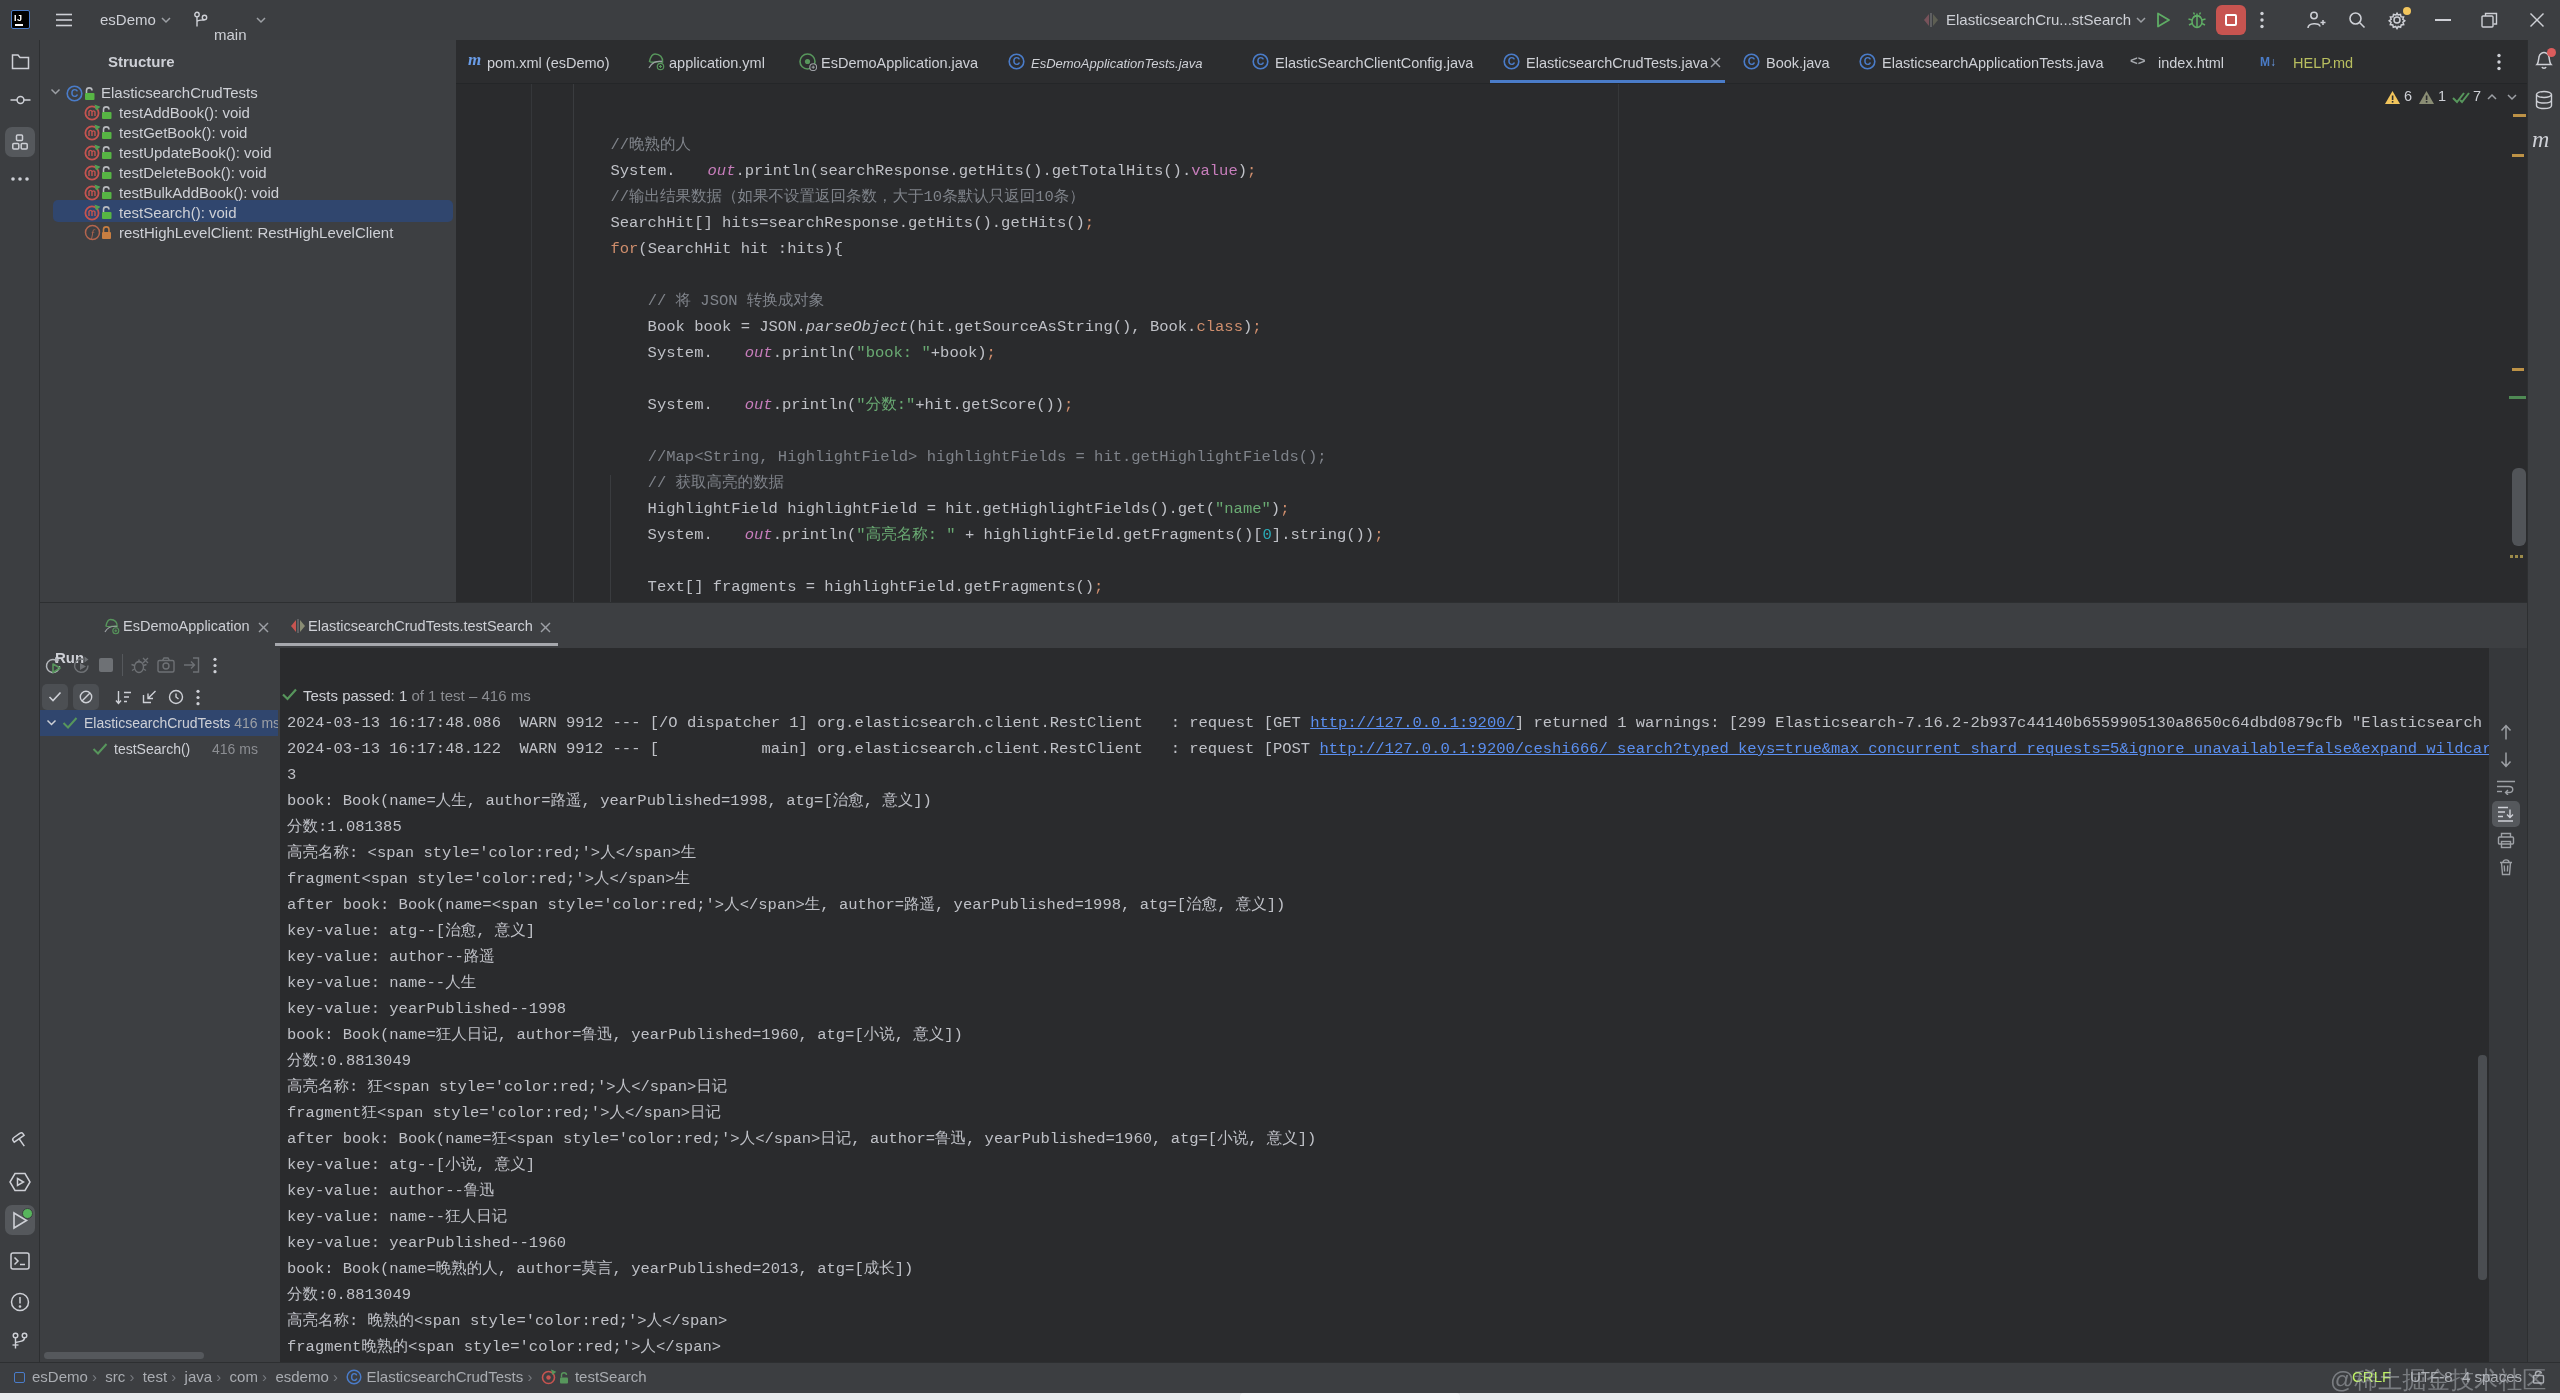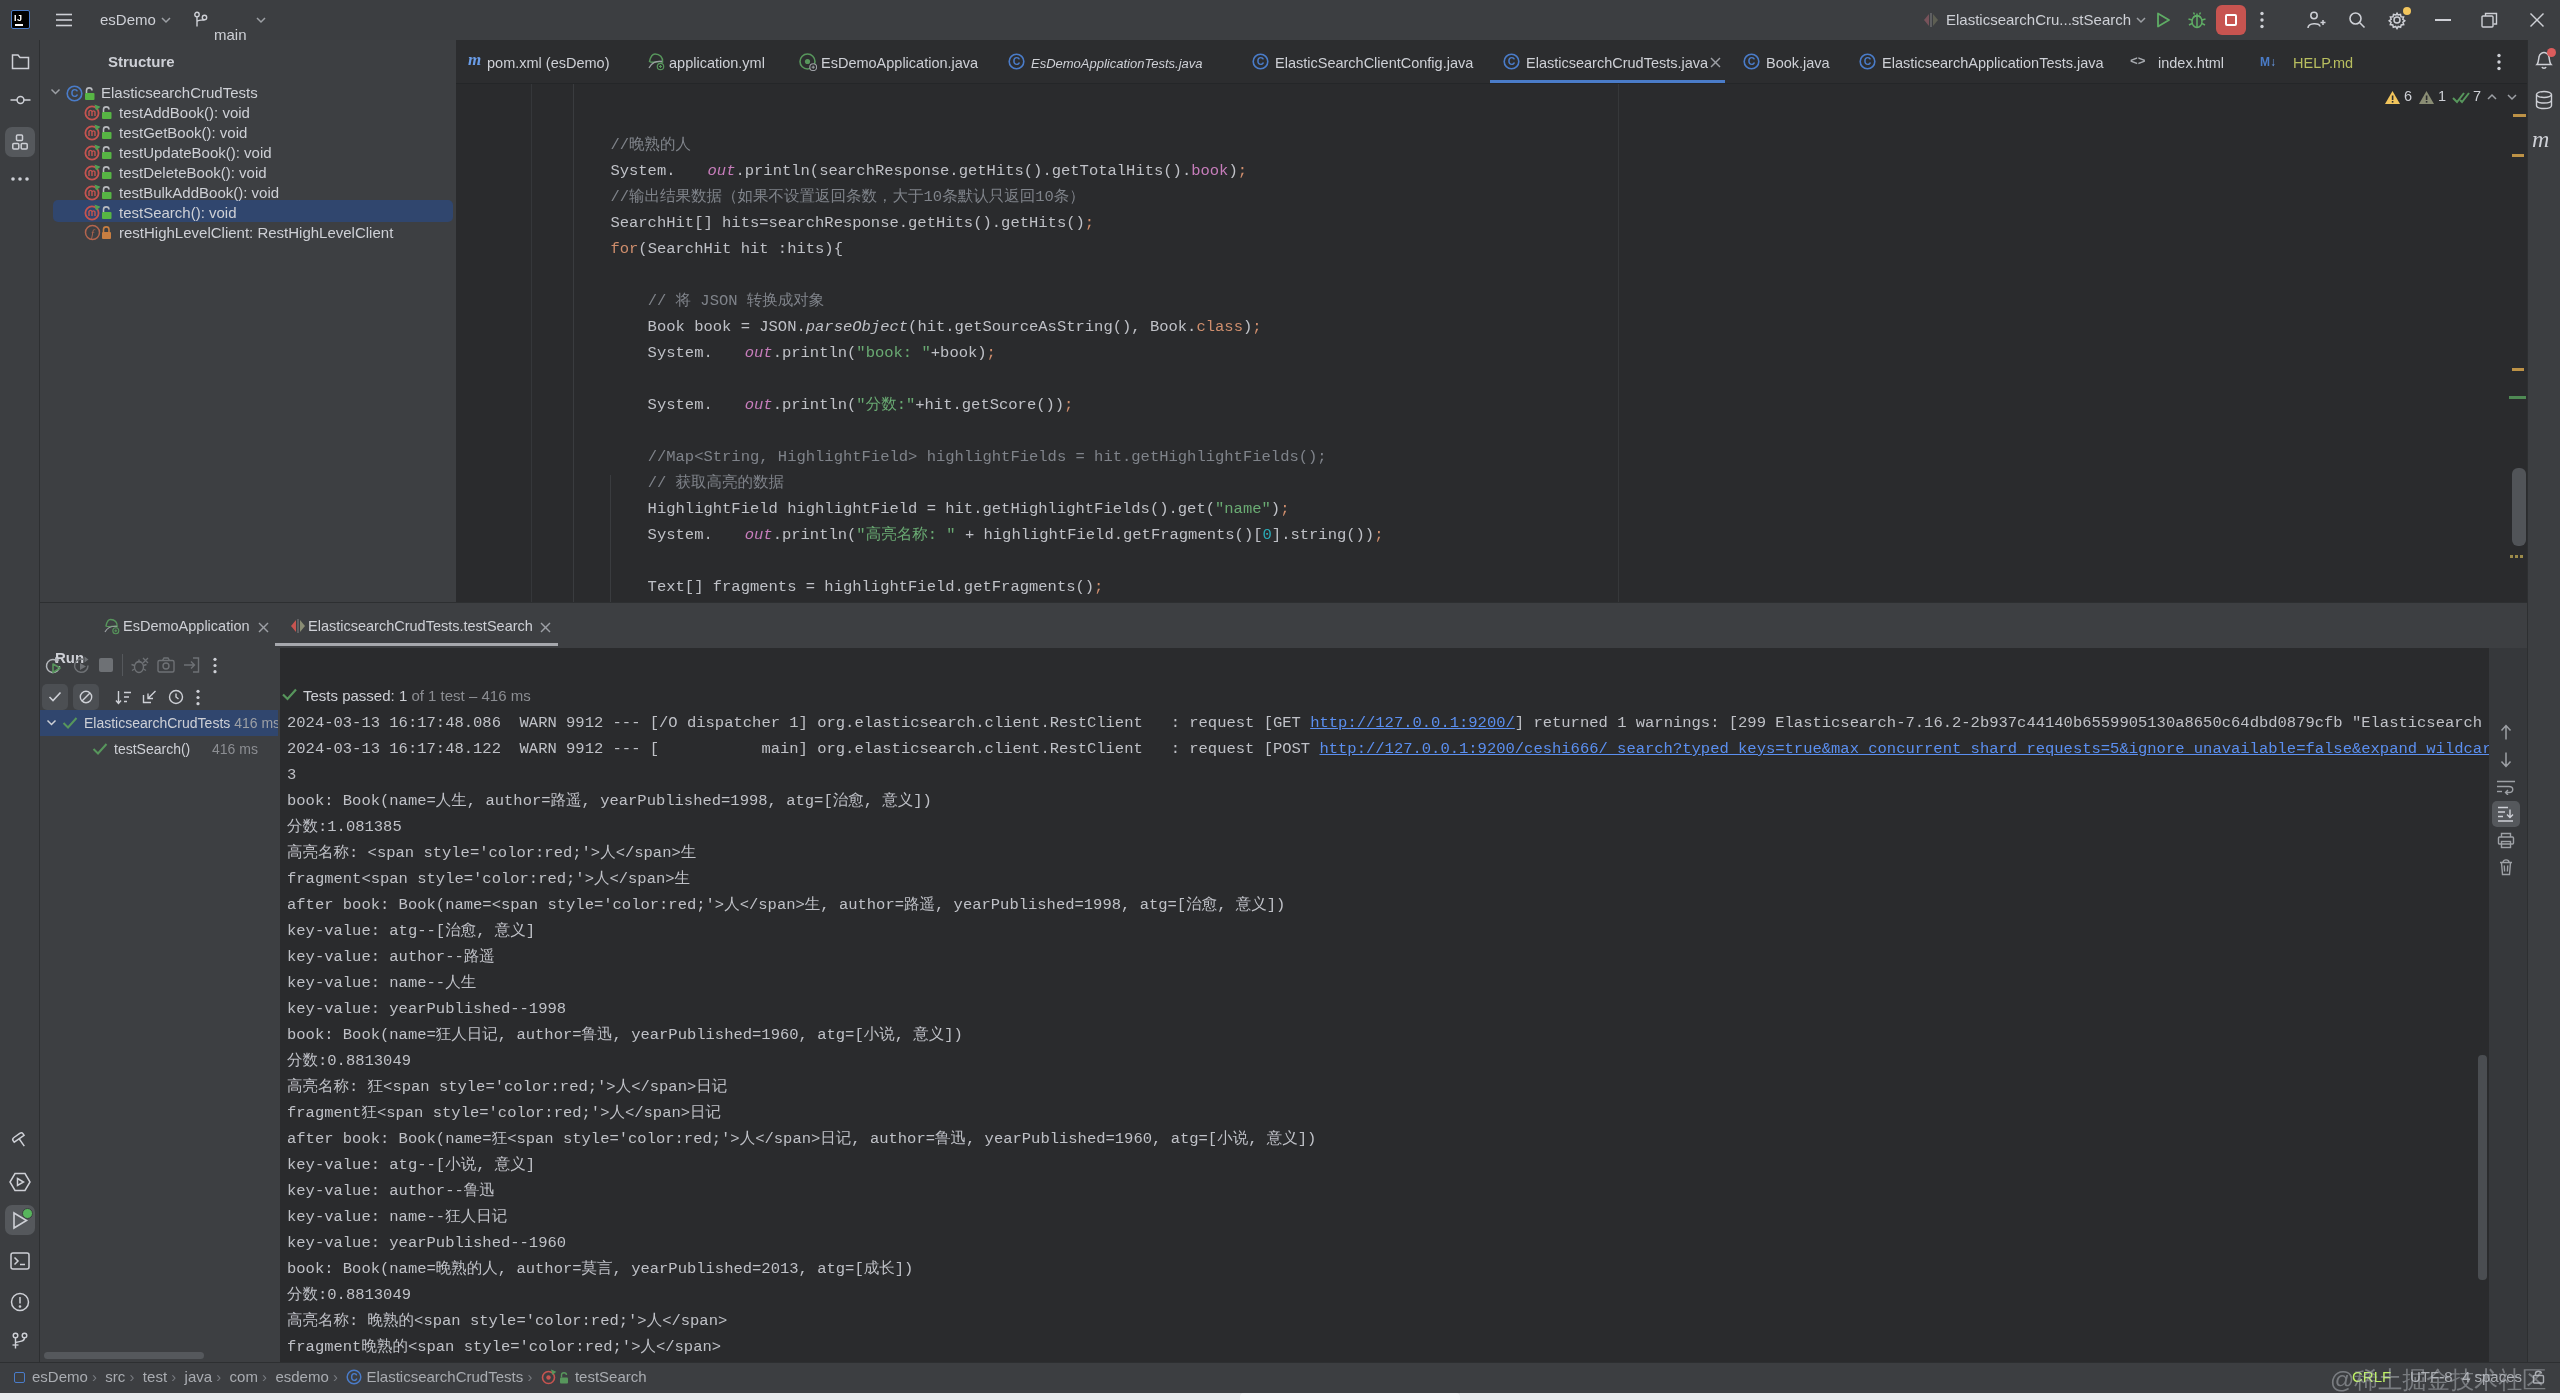--- a/index.html
+++ b/index.html
@@ -300,21 +300,21 @@
     </svg>
 
   <div class="abs" id="editorbody" style="left:456px;top:84px;width:2071px;height:518px;overflow:hidden;">
     <div class="abs" style="left:75px;top:0;width:1px;height:518px;background:#35373A;"></div>
     <div class="abs" style="left:117px;top:0;width:1px;height:518px;background:#3A3C3F;"></div>
     <div class="abs" style="left:154px;top:391px;width:1px;height:127px;background:#3A3C3F;"></div>
     <div class="abs" style="left:1162px;top:0;width:1px;height:518px;background:#36383A;"></div>
     <pre class="abs mono" id="code" style="left:80px;top:-4px;line-height:26px;color:#BFC1C7;"><code id="codelines">
 
         <span class="c">//晚熟的人</span>
-        System.<span class="pi">out</span>.println(searchResponse.getHits().getTotalHits().<span class="p">book</span>)<span class="k">;</span>
+        System.<span class="pi">out</span>.println(searchResponse.getHits().getTotalHits().<span class="p">value</span>)<span class="k">;</span>
         <span class="c">//输出结果数据（如果不设置返回条数，大于10条默认只返回10条）</span>
         SearchHit[] hits=searchResponse.getHits().getHits()<span class="k">;</span>
         <span class="k">for</span>(SearchHit hit :hits){
 
             <span class="c">// 将 JSON 转换成对象</span>
             Book book = JSON.<span class="it">parseObject</span>(hit.getSourceAsString(), Book.<span class="k">class</span>)<span class="k">;</span>
             System.<span class="pi">out</span>.println(<span class="s">"book: "</span>+book)<span class="k">;</span>
 
             System.<span class="pi">out</span>.println(<span class="s">"分数:"</span>+hit.getScore())<span class="k">;</span>
 

